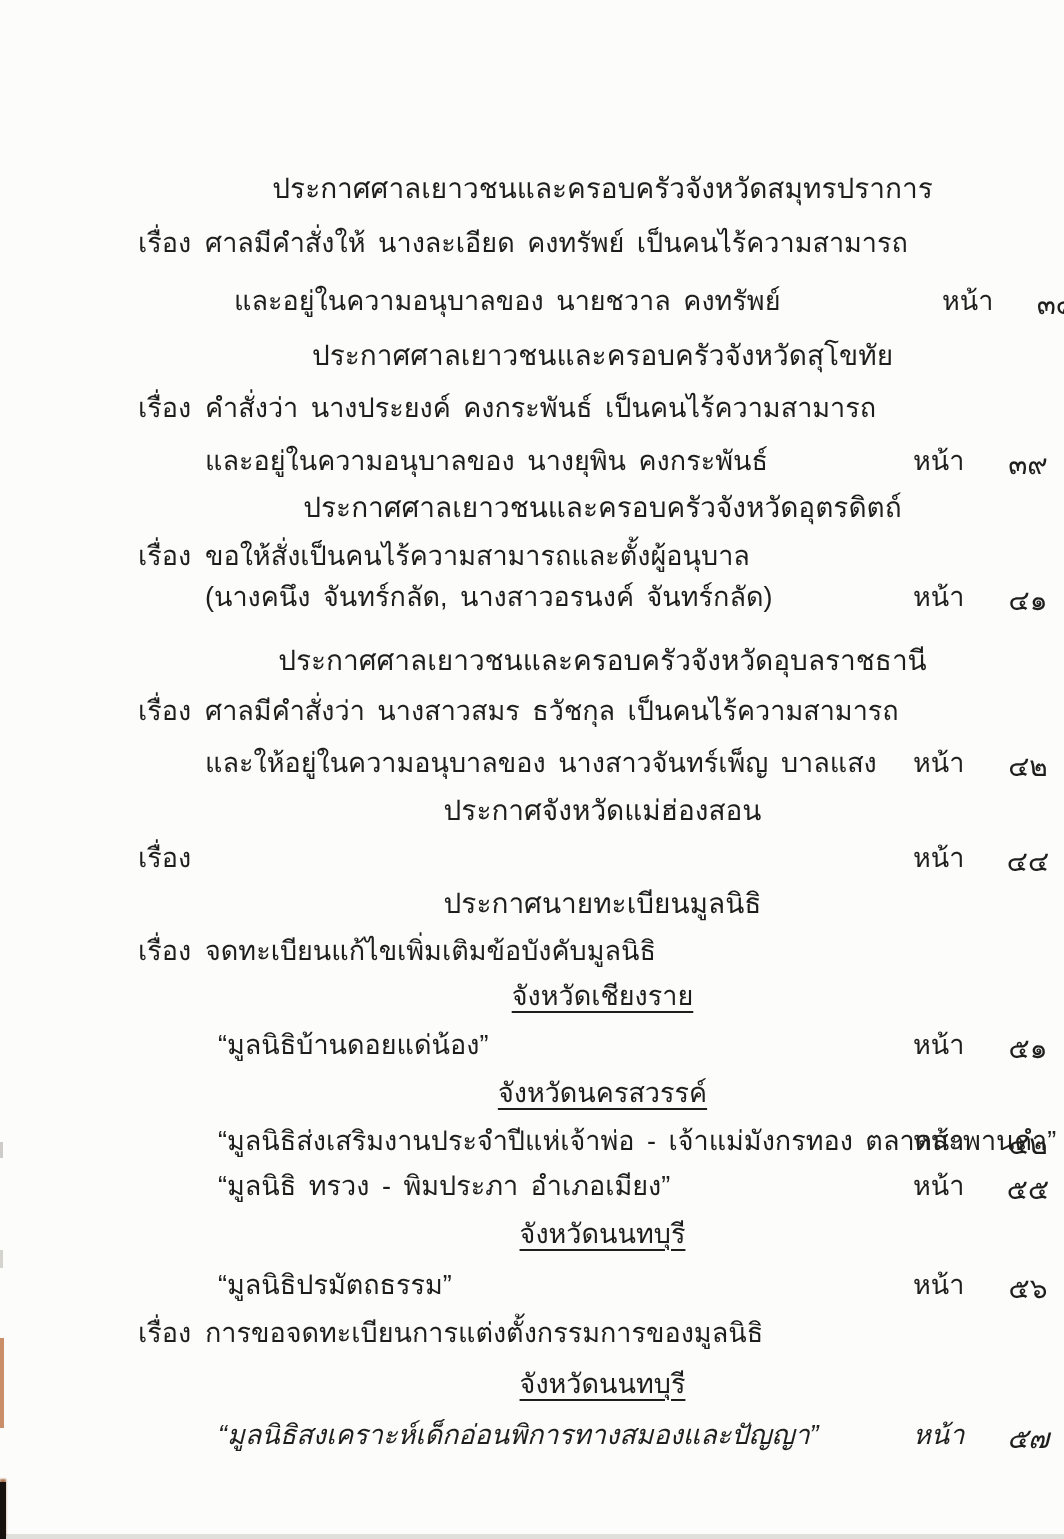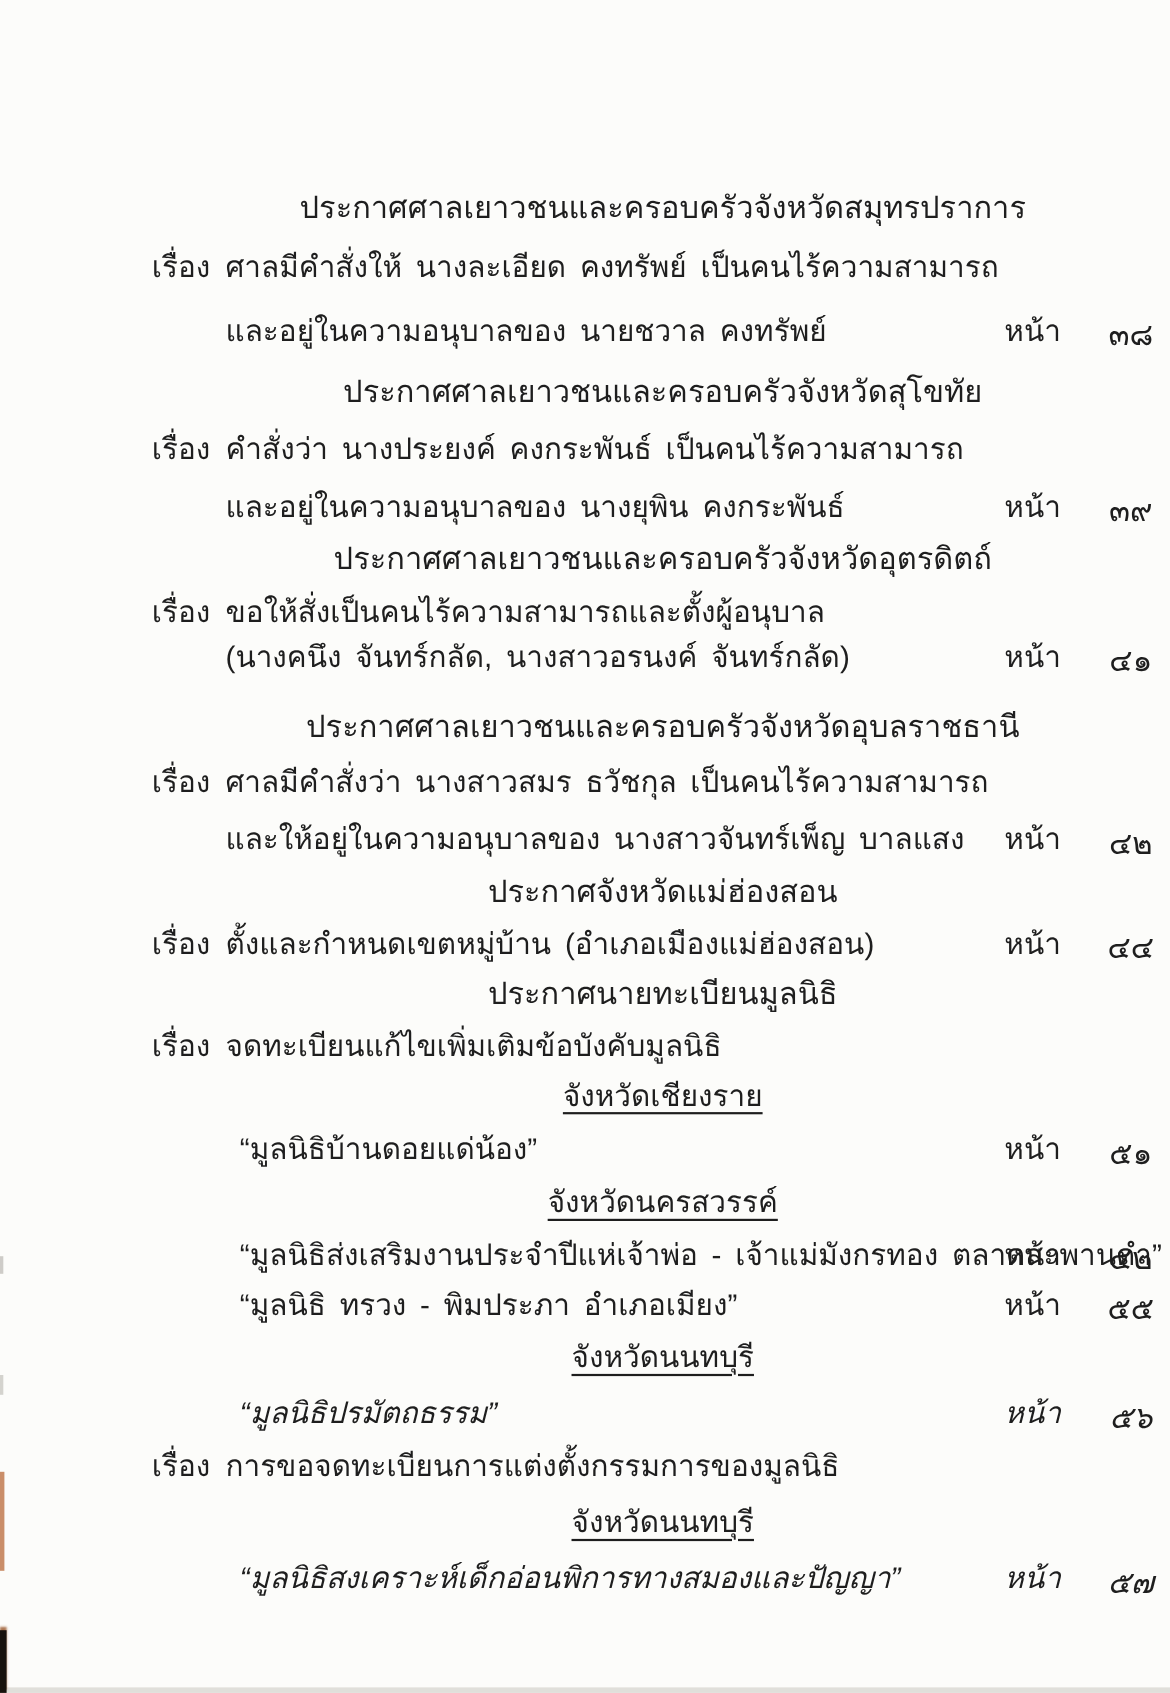--- a/index.html
+++ b/index.html
@@ -70,21 +70,21 @@
 </head>
 <body>
 
 <div id="page">
   <div id="toc">
       <div class="row heading" style="top: 166px;">ประกาศศาลเยาวชนและครอบครัวจังหวัดสมุทรปราการ</div>
       <div class="row subject" style="top: 220px;">
         <span class="subject-label">เรื่อง</span>
         <span class="row-text">ศาลมีคำสั่งให้ นางละเอียด คงทรัพย์ เป็นคนไร้ความสามารถ</span>
       </div>
-      <div class="row continuation" style="top: 278px;">
+      <div class="row continuation" style="top: 278px; margin-left: 29px;">
         <span class="row-text">และอยู่ในความอนุบาลของ นายชวาล คงทรัพย์</span>
         <span class="page-label">หน้า</span>
         <span class="page-num">๓๘</span>
       </div>
       <div class="row heading" style="top: 333px;">ประกาศศาลเยาวชนและครอบครัวจังหวัดสุโขทัย</div>
       <div class="row subject" style="top: 385px;">
         <span class="subject-label">เรื่อง</span>
         <span class="row-text">คำสั่งว่า นางประยงค์ คงกระพันธ์ เป็นคนไร้ความสามารถ</span>
       </div>
       <div class="row continuation" style="top: 438px;">
@@ -108,21 +108,20 @@
         <span class="row-text">ศาลมีคำสั่งว่า นางสาวสมร ธวัชกุล เป็นคนไร้ความสามารถ</span>
       </div>
       <div class="row continuation" style="top: 740px;">
         <span class="row-text">และให้อยู่ในความอนุบาลของ นางสาวจันทร์เพ็ญ บาลแสง</span>
         <span class="page-label">หน้า</span>
         <span class="page-num">๔๒</span>
       </div>
       <div class="row heading" style="top: 788px;">ประกาศจังหวัดแม่ฮ่องสอน</div>
       <div class="row subject" style="top: 835px;">
         <span class="subject-label">เรื่อง</span>
-        <span class="row-text">ตั้งและกำหนดเขตหมู่บ้าน (อำเภอเมืองแม่ฮ่องสอน)</span>
         <span class="page-label">หน้า</span>
         <span class="page-num">๔๔</span>
       </div>
       <div class="row heading" style="top: 881px;">ประกาศนายทะเบียนมูลนิธิ</div>
       <div class="row subject" style="top: 928px;">
         <span class="subject-label">เรื่อง</span>
         <span class="row-text">จดทะเบียนแก้ไขเพิ่มเติมข้อบังคับมูลนิธิ</span>
       </div>
       <div class="row province" style="top: 973px;"><span class="province-inner">จังหวัดเชียงราย</span></div>
       <div class="row entry" style="top: 1022px;">
@@ -135,21 +134,21 @@
         <span class="row-text entry-text">“มูลนิธิส่งเสริมงานประจำปีแห่เจ้าพ่อ - เจ้าแม่มังกรทอง ตลาดสะพานดำ”</span>
         <span class="page-label">หน้า</span>
         <span class="page-num">๕๒</span>
       </div>
       <div class="row entry" style="top: 1163px;">
         <span class="row-text entry-text">“มูลนิธิ ทรวง - พิมประภา อำเภอเมียง”</span>
         <span class="page-label">หน้า</span>
         <span class="page-num">๕๕</span>
       </div>
       <div class="row province" style="top: 1211px;"><span class="province-inner">จังหวัดนนทบุรี</span></div>
-      <div class="row entry" style="top: 1262px; font-style: italic;">
+      <div class="row entry" style="top: 1262px;">
         <span class="row-text entry-text">“มูลนิธิปรมัตถธรรม”</span>
         <span class="page-label">หน้า</span>
         <span class="page-num">๕๖</span>
       </div>
       <div class="row subject" style="top: 1310px;">
         <span class="subject-label">เรื่อง</span>
         <span class="row-text">การขอจดทะเบียนการแต่งตั้งกรรมการของมูลนิธิ</span>
       </div>
       <div class="row province" style="top: 1361px;"><span class="province-inner">จังหวัดนนทบุรี</span></div>
       <div class="row entry" style="top: 1412px; font-style: italic;">

